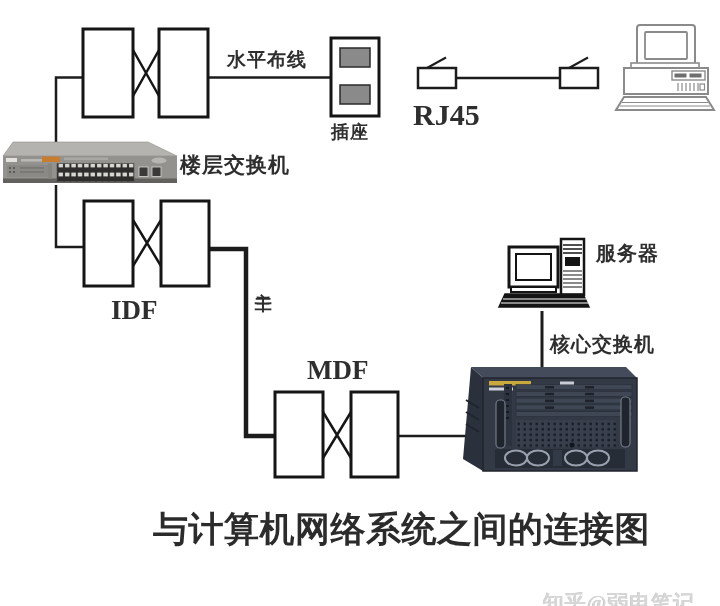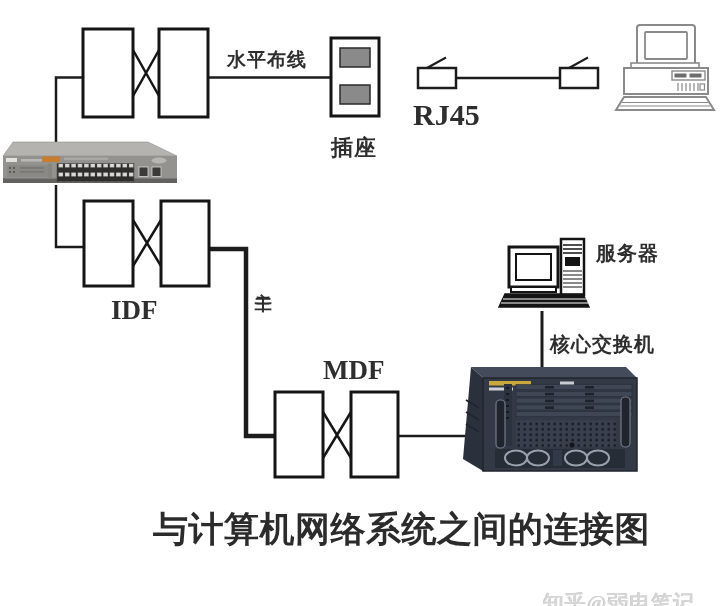--- a/index.html
+++ b/index.html
@@ -3,26 +3,26 @@
 <meta charset="utf-8">
 <style>
   html,body{margin:0;padding:0;background:#ffffff;}
   #canvas{
     position:relative;width:720px;height:606px;background:#ffffff;overflow:hidden;
     font-family:"Liberation Serif","DejaVu Serif",serif;color:#2e2e2e;
   }
   #diagram-svg{position:absolute;left:0;top:0;width:720px;height:606px;}
   .lbl{position:absolute;white-space:nowrap;color:#2e2e2e;line-height:1.1;font-weight:bold;}
   .lbl-cabling{left:227px;top:50px;font-size:19px;letter-spacing:1px;}
-  .lbl-socket{left:331px;top:136px;font-size:22px;letter-spacing:1px;}
+  .lbl-socket{left:331px;top:123px;font-size:18px;letter-spacing:1px;}
   .lbl-rj45{left:413px;top:98px;font-size:30px;}
   .lbl-floor-switch{left:180px;top:154px;font-size:21px;letter-spacing:1px;}
   .lbl-idf{left:111px;top:296px;font-size:27px;}
   .lbl-backbone{left:253px;top:280px;font-size:17px;writing-mode:vertical-rl;letter-spacing:3px;}
-  .lbl-mdf{left:307px;top:356px;font-size:27px;margin-left:16px;}
+  .lbl-mdf{left:307px;top:356px;font-size:27px;}
   .lbl-server{left:596px;top:242px;font-size:20px;letter-spacing:1px;text-align:right;}
   .lbl-core-switch{left:550px;top:333px;font-size:20px;letter-spacing:1px;}
   .lbl-title{left:153px;top:511px;font-size:35px;color:#2b2b2b;letter-spacing:0.5px;}
   .lbl-watermark{
     left:543px;top:559px;font-size:21px;font-weight:600;color:#d6d6d6;
     text-shadow:1px 1px 0 #ffffff, -0.5px -0.5px 0 #c2c2c2;letter-spacing:1px;margin-top:33px;
   }
 </style>
 </head>
 <body>
@@ -169,20 +169,21 @@
       <path d="M563 271 H582 M563 275 H582 M563 279 H582 M563 283 H582 M563 287 H582" stroke-width="1.2" fill="none"></path>
       <rect x="511" y="287" width="45" height="5" stroke-width="2"></rect>
       <polygon points="505,294 583,294 589,307 499,307" fill="#141414" stroke-width="1.5"></polygon>
       <path d="M503 299 H586 M501 303 H588" stroke="#ffffff" stroke-width="1" fill="none"></path>
     </g>
   </svg>
 
   <div class="lbl lbl-cabling">水平布线</div>
   <div class="lbl lbl-socket">插座</div>
   <div class="lbl lbl-rj45">RJ45</div>
+  <div class="lbl lbl-floor-switch">楼层交换机</div>
   <div class="lbl lbl-idf">IDF</div>
   <div class="lbl lbl-backbone">主干</div>
   <div class="lbl lbl-mdf">MDF</div>
   <div class="lbl lbl-server">服务器</div>
   <div class="lbl lbl-core-switch">核心交换机</div>
   <div class="lbl lbl-title">与计算机网络系统之间的连接图</div>
   <div class="lbl lbl-watermark">知乎@弱电笔记</div>
 
 </div>
 

